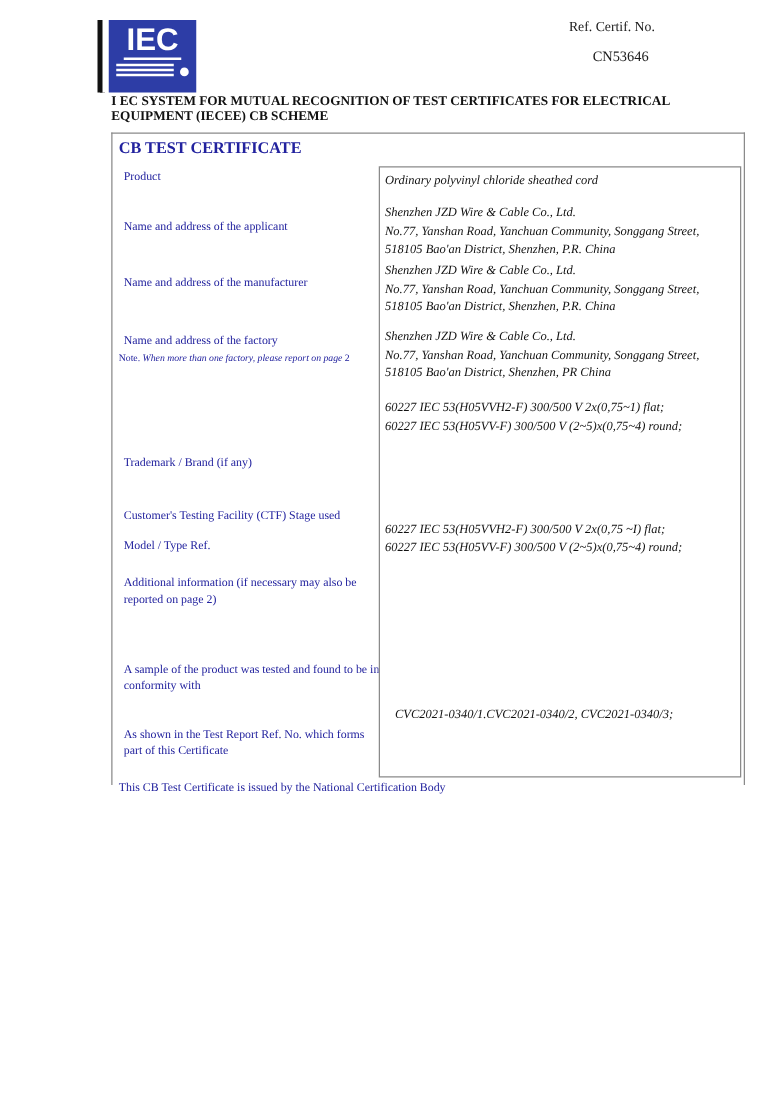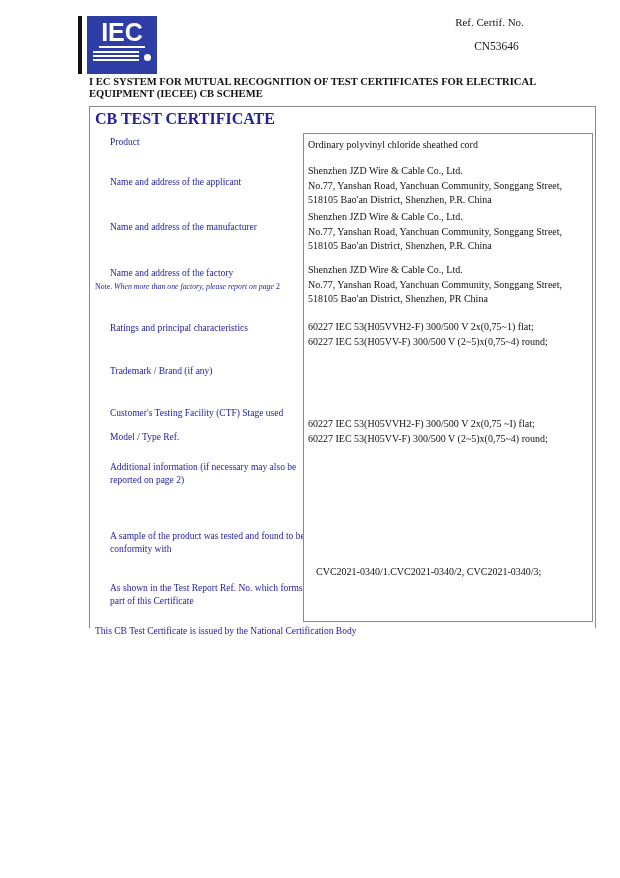--- a/index.html
+++ b/index.html
@@ -28,32 +28,32 @@
   .scheme-header {
     position:absolute; left:57px; top:76px; width:508px;
     font-weight:bold; font-size:10.6px; line-height:11.8px; color:#111;
   }
 
   
   .cert-box {
     position:absolute; left:57px; top:106px; width:507px; height:522px;
     border:1px solid #8a8a8a; border-bottom:none; background:#fff;
   }
-  .cert-title { position:absolute; left:5px; top:3px; font-weight:bold; font-size:16px; color:#22229e; }
+  .cert-title { position:absolute; left:5px; top:3px; font-weight:bold; font-size:13px; color:#22229e; }
   .values-box {
     position:absolute; left:213px; top:26px; width:290px; height:489px;
     border:1px solid #8a8a8a; background:#fff;
   }
   .cert-label {
-    position:absolute; left:20px; width:205px;
+    position:absolute; left:9px; width:205px;
     color:#22229e; font-size:9.5px; line-height:12.5px;
   }
   .cert-note { position:absolute; left:5px; width:208px; color:#22229e; font-size:7.8px; }
   .cert-note em { font-style:italic; }
-  .cert-value { position:absolute; left:4px; width:282px; font-size:10px; line-height:14.5px; color:#111; }
+  .cert-value { position:absolute; left:4px; width:282px; font-size:10px; line-height:14.5px; color:#111;font-style:italic; }
   .lbl-0 { top:29px; }  .lbl-1 { top:69px; }  .lbl-2 { top:114px; }
   .lbl-3 { top:160px; } .lbl-3n{ top:175px; } .lbl-4 { top:215px; }
   .lbl-5 { top:258px; } .lbl-6 { top:300px; } .lbl-7 { top:324px; }
   .lbl-8 { top:354px; } .lbl-9 { top:423px; } .lbl-10{ top:475px; }
   .val-0 { top:4px; }   .val-1 { top:30px; }  .val-2 { top:76px; }
   .val-3 { top:129px; } .val-4 { top:186px; } .val-7 { top:283px; }
   .val-8 { top:323px; } .val-9 { top:379px; } .val-10{ top:431px; left:12px; }
 
   .issued-line { position:absolute; left:63px; top:626px; color:#22229e; font-size:9.5px; }
 
@@ -110,21 +110,20 @@
   <div class="cert-box">
     <div class="cert-title">CB TEST CERTIFICATE</div>
 
     <div class="cert-label lbl-0">Product</div>
     <div class="cert-label lbl-1">Name and address of the applicant</div>
     <div class="cert-label lbl-2">Name and address of the manufacturer</div>
     <div class="cert-label lbl-3">Name and address of the factory</div>
     <div class="cert-note  lbl-3n">
       <span>Note. </span><em>When more than one factory, please report on page </em><span>2</span>
     </div>
-    <div class="cert-label lbl-4">Ratings and principal characteristics</div>
     <div class="cert-label lbl-5">Trademark / Brand (if any)</div>
     <div class="cert-label lbl-7">Model / Type Ref.</div>
     <div class="cert-label lbl-6">Customer's Testing Facility (CTF) Stage used</div>
     <div class="cert-label lbl-8">Additional information (if necessary may also be reported on page 2)</div>
     <div class="cert-label lbl-9">A sample of the product was tested and found to be in conformity with</div>
     <div class="cert-label lbl-10">As shown in the Test Report Ref. No. which forms part of this Certificate</div>
 
     <div class="values-box">
       <div class="cert-value val-0">
           <div>Ordinary polyvinyl chloride sheathed cord</div>

